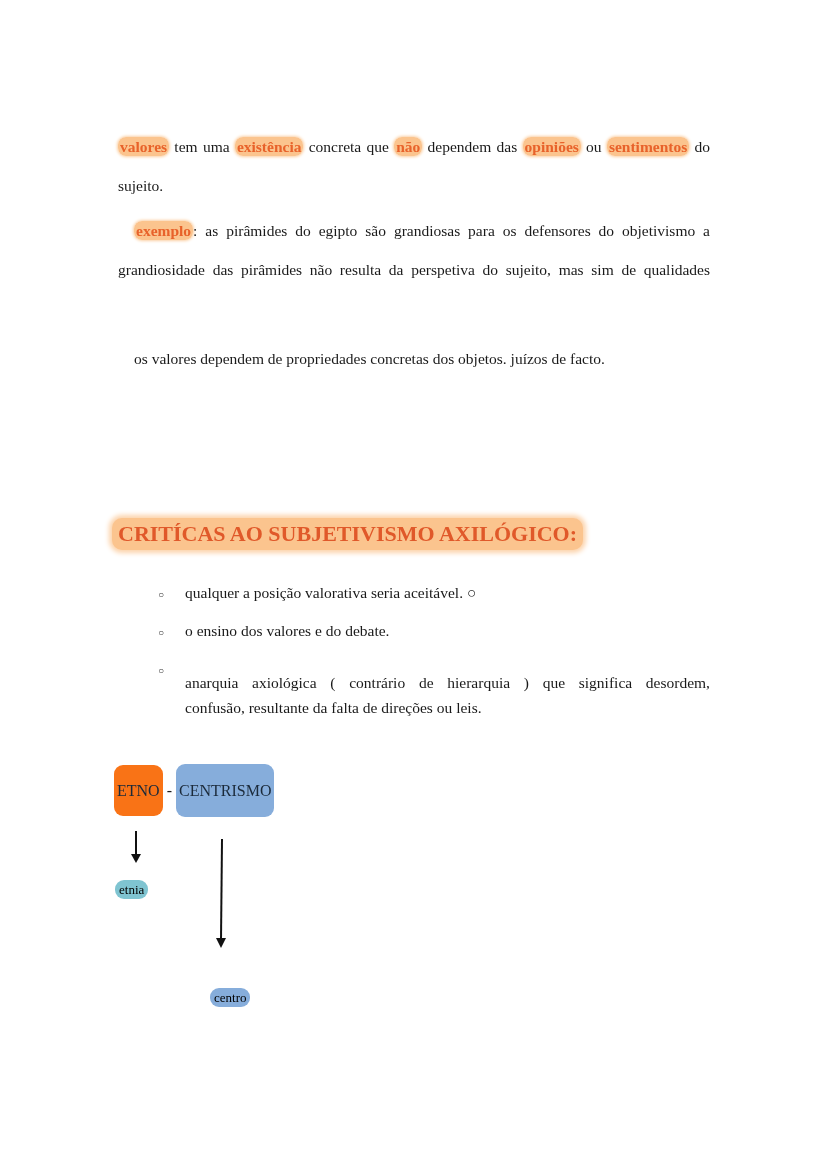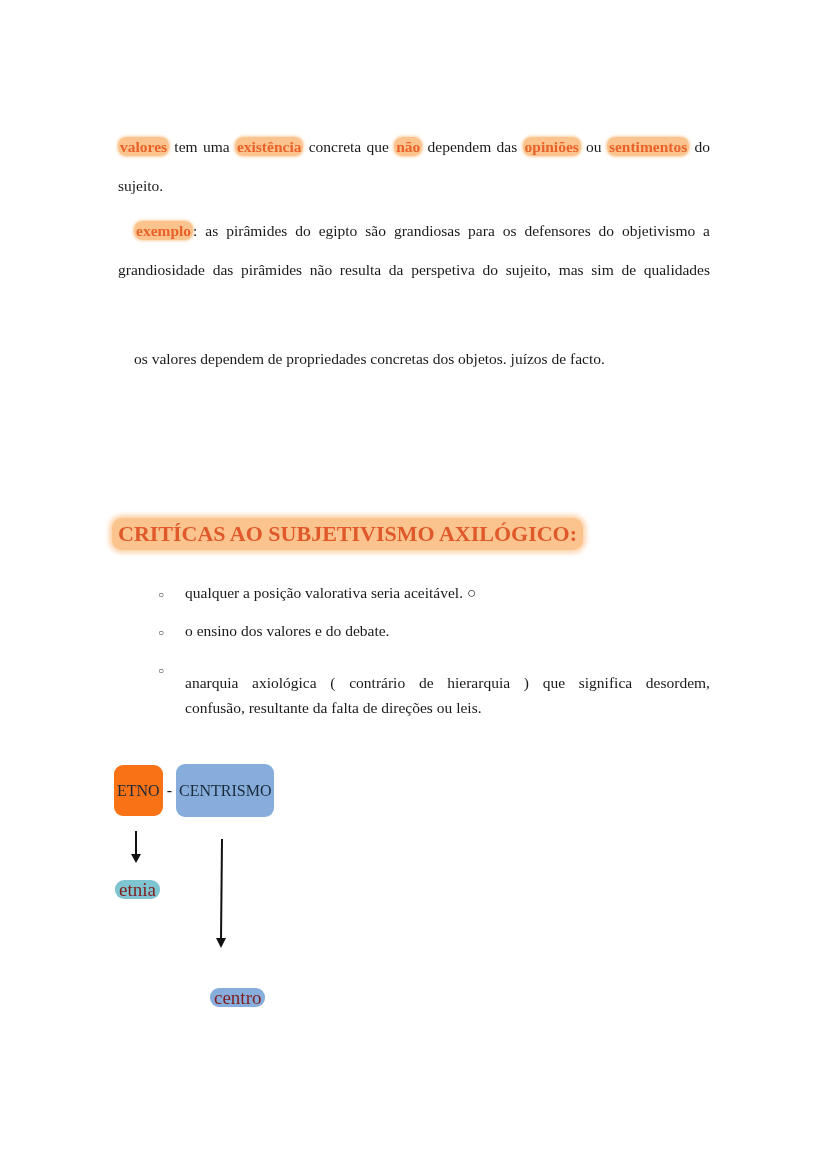--- a/index.html
+++ b/index.html
@@ -68,25 +68,25 @@
       padding: 17px 3px;
     }
     .hl-blue {
       background: #86addb;
       color: #1b2a3a;
       border-radius: 9px;
       padding: 18px 3px;
     }
     .small-chip {
       position: absolute;
-      font-size: 19px;
+      font-size: 13px;
       line-height: 17px;
       padding: 1px 4px;
       border-radius: 9px;
-      color: #7f1d1d;
+      color: #000000;
     }
     .arrow {
       position: absolute;
     }
   </style>
 </head>
 <body>
 
 <div class="page">
 

